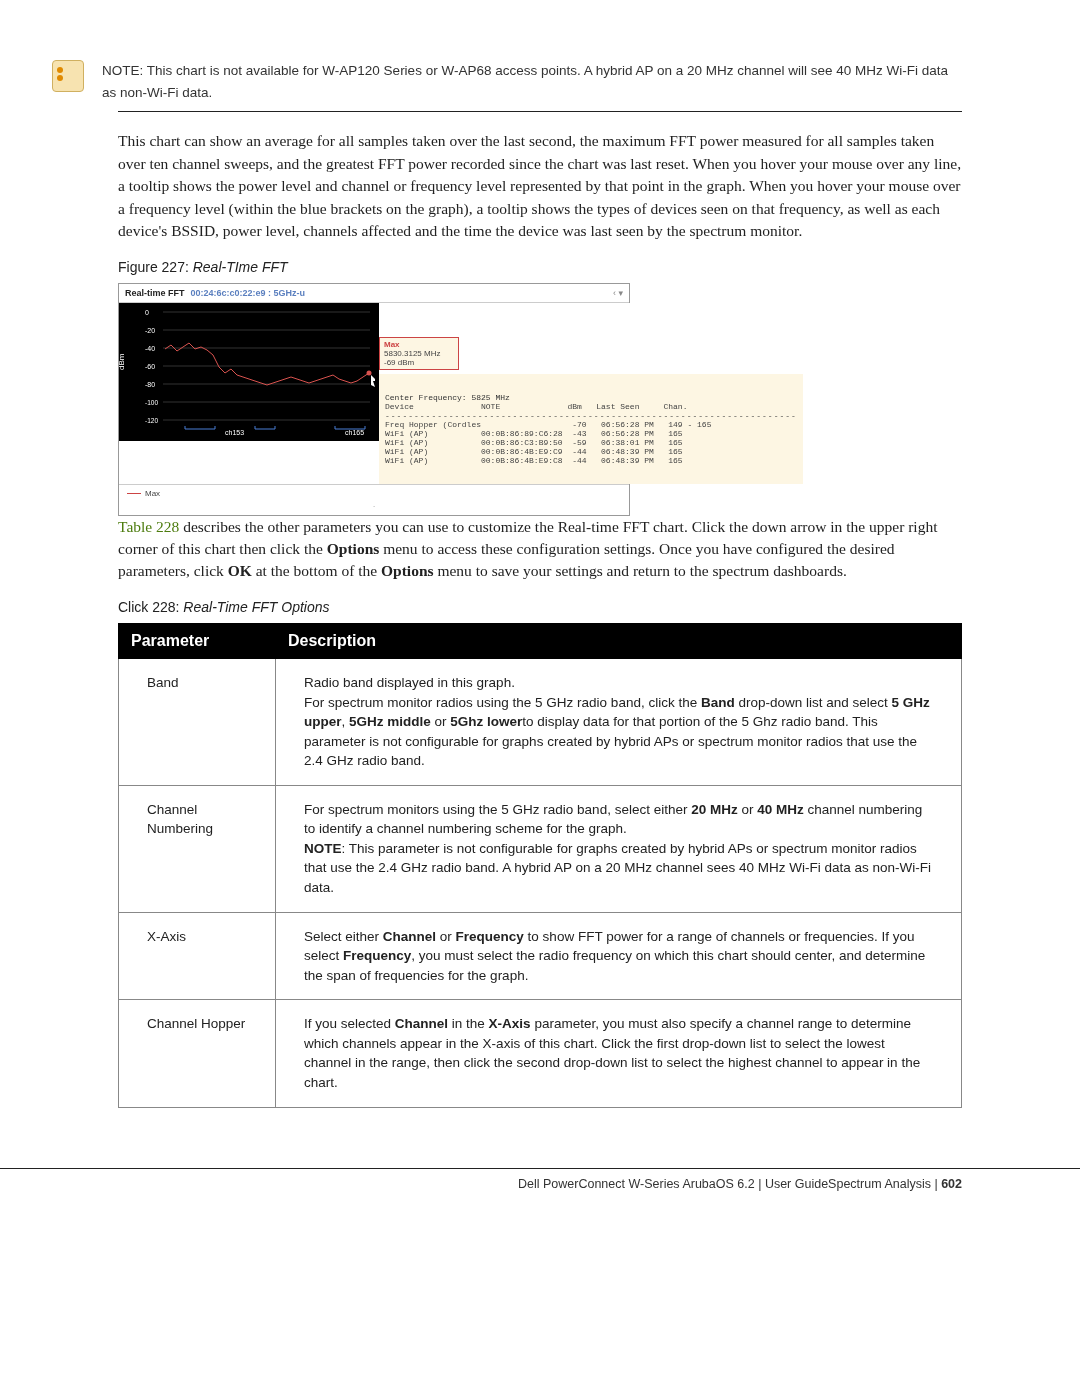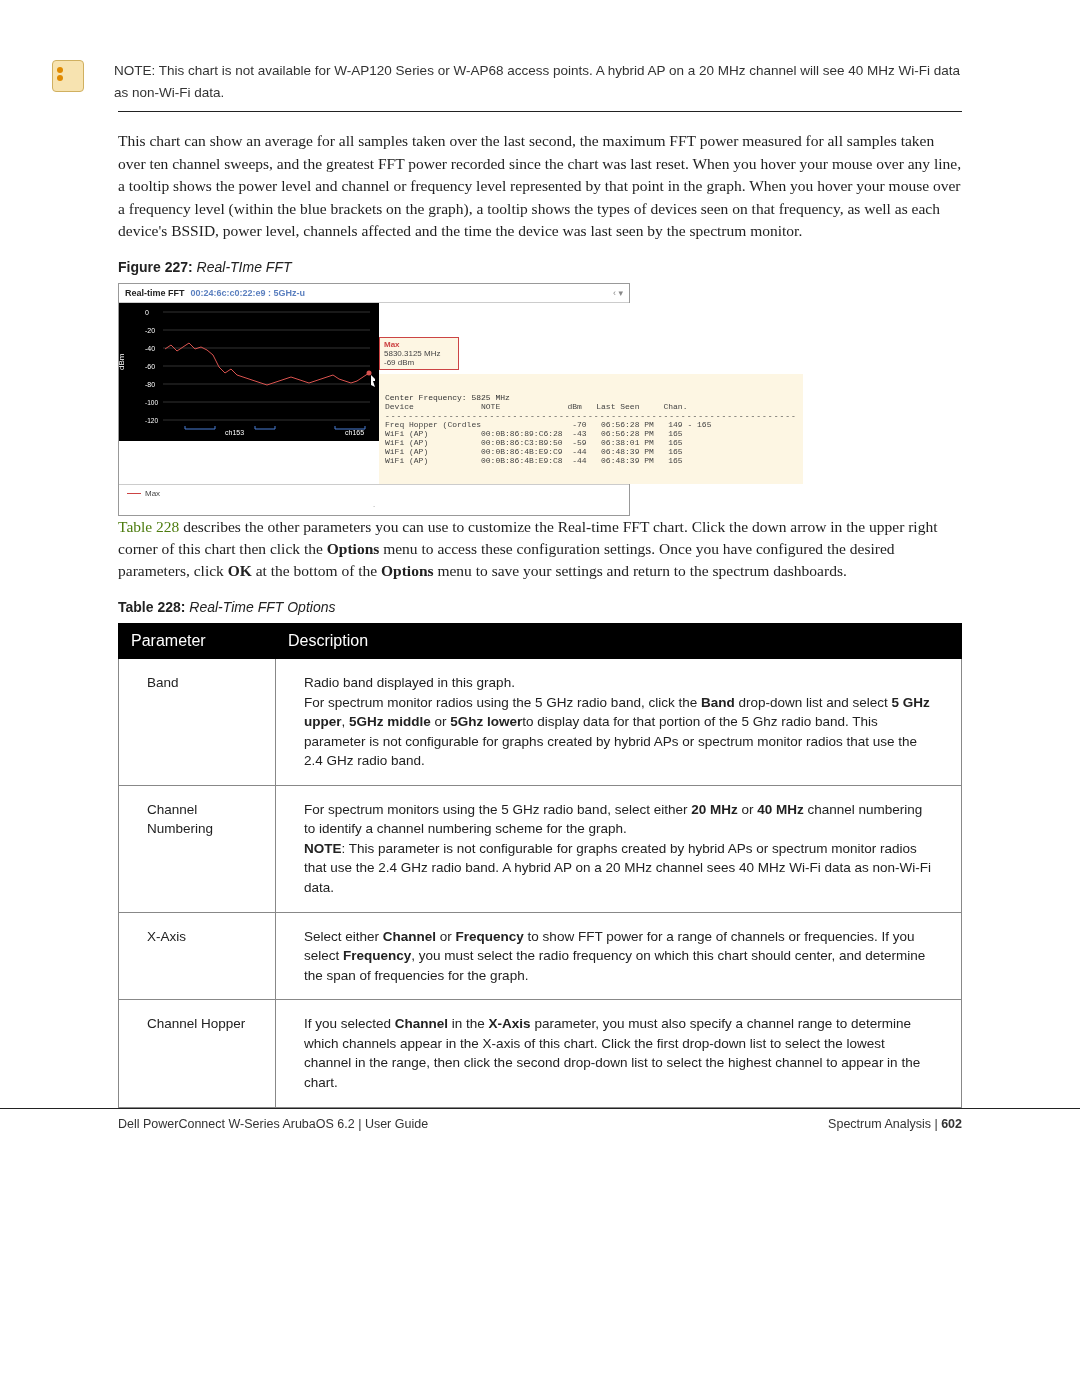--- a/index.html
+++ b/index.html
@@ -14,21 +14,21 @@
     margin: 0 auto;
     padding: 60px 0 40px 0;
     box-sizing: border-box;
   }
   .content {
     padding: 0 118px;
   }
   .note-row {
     display: flex;
     align-items: flex-start;
-    gap: 30px;
+    gap: 18px;
     margin-bottom: 8px;
   }
   .note-icon {
     width: 30px;
     height: 30px;
     background: #f7e3b0;
     border: 1px solid #d0b060;
     border-radius: 4px;
     position: relative;
     flex-shrink: 0;
@@ -67,21 +67,21 @@
     color: #222;
     margin: 0 0 16px 0;
   }
   .link {
     color: #4d7c0f;
   }
   .figcap {
     font-size: 14px;
     margin: 10px 0 8px 0;
   }
-  .figcap b { font-weight: bold; }
+  .figcap b { font-weight: normal; }
   .figcap i { font-style: italic; }
   .figbox {
     border: 1px solid #999;
     width: 510px;
     background: #fff;
     font-size: 9px;
     color: #333;
   }
   .figtitle {
     padding: 4px 6px;
@@ -149,40 +149,41 @@
   table.opts {
     border-collapse: collapse;
     width: 100%;
     margin-top: 8px;
   }
   table.opts th {
     background: #000;
     color: #fff;
     text-align: left;
     font-size: 16px;
-    font-weight: normal;
+    font-weight: bold;
     padding: 8px 12px;
     border: 1px solid #000;
   }
   table.opts td {
     border: 1px solid #888;
     padding: 14px 28px;
     font-size: 13.5px;
     color: #222;
     vertical-align: top;
     line-height: 1.45;
   }
   table.opts td.param {
     width: 100px;
   }
   .footer {
     border-top: 1px solid #222;
+    margin-top: 60px;
     padding: 8px 118px 0 118px;
     display: flex;
-    justify-content: space-between;
+    justify-content: flex-end;
     font-size: 12.5px;
     color: #333;
   }
 </style>
 </head>
 <body>
 
 <div class="page">
   <div class="content">
 
@@ -270,21 +271,21 @@
         <div style="text-align:center; color:#aaa; margin-top:4px;">·</div>
       </div>
     </div>
 
 
     <p class="body">
       <span class="link">Table 228</span><span> describes the other parameters you can use to customize the Real-time FFT chart. Click the down arrow in the upper right corner of this chart then click the </span><b>Options</b><span> menu to access these configuration settings. Once you have configured the desired parameters, click </span><b>OK</b><span> at the bottom of the </span><b>Options</b><span> menu to save your settings and return to the spectrum dashboards.</span>
     </p>
 
     <div class="figcap">
-      <b>Table 228:</b>
+      <b>Click 228:</b>
       <i>Real-Time FFT Options</i>
     </div>
 
     <table class="opts">
       <thead>
         <tr>
           <th>Parameter</th>
           <th>Description</th>
         </tr>
       </thead>

